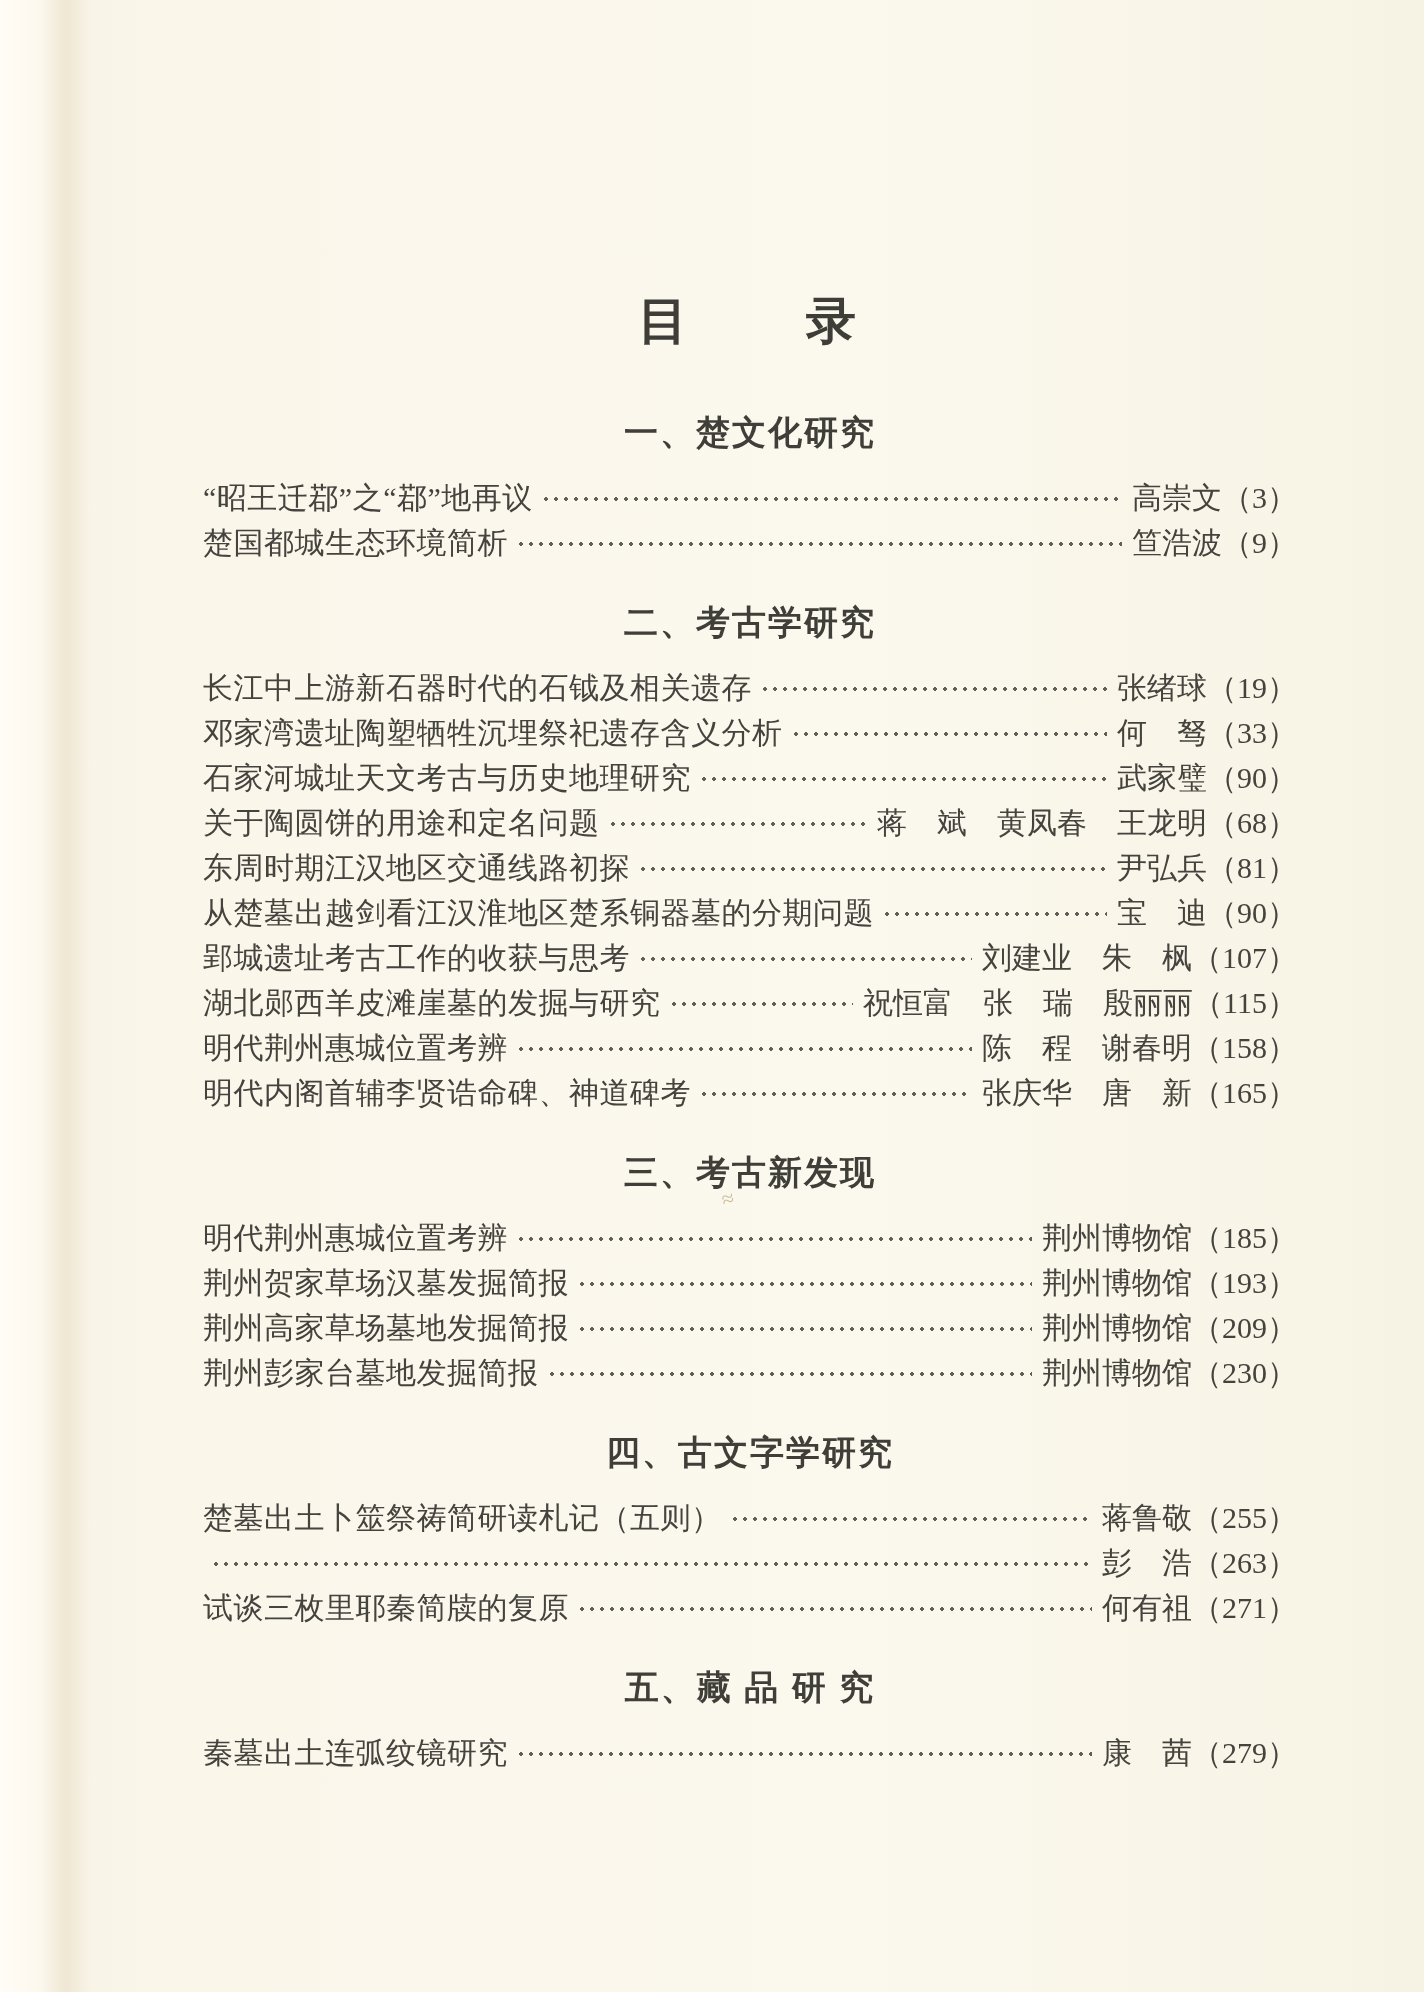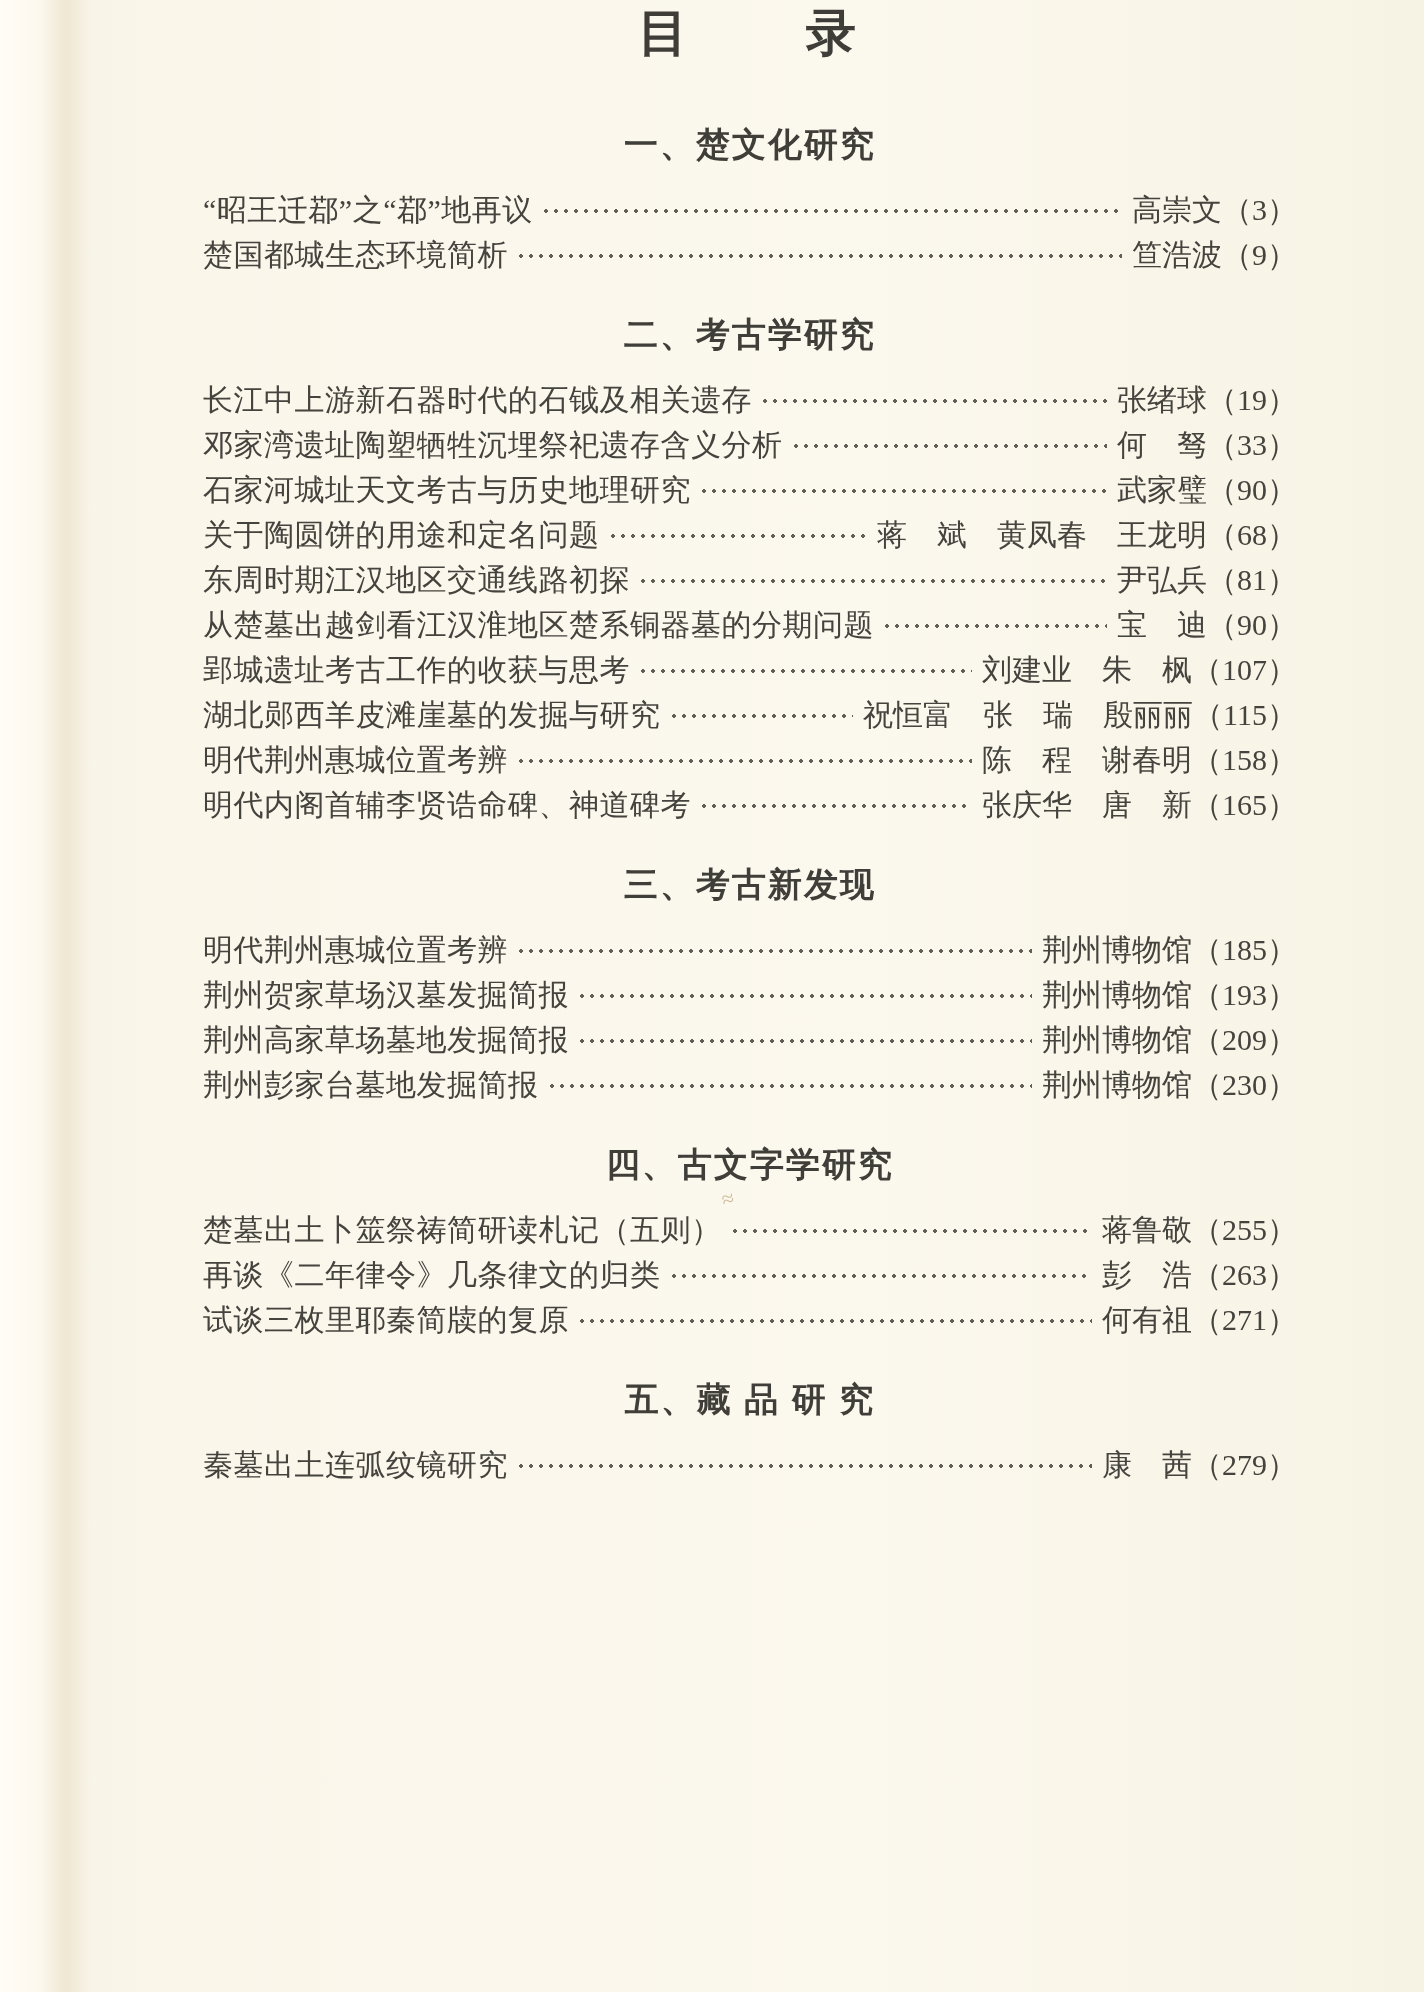--- a/index.html
+++ b/index.html
@@ -21,20 +21,21 @@
       #fbf8ee 60%,
       #f7f3e4 100%);
     font-family: "Liberation Serif", "DejaVu Serif", serif;
     color: var(--ink, #45433e);
   }
   .content {
     padding: 0 127px 0 203px;
   }
   h1.page-title {
     margin: 0;
+    padding-top: 288px;
     text-align: center;
     font-size: 50px;
     line-height: 66px;
     font-weight: 600;
     letter-spacing: 6px;
     color: #3f3d38;
   }
   .section-heading {
     margin: 36px 0 24px;
     text-align: center;
@@ -219,21 +220,20 @@
     <h2 class="section-heading">四、古文字学研究</h2>
     <div class="entries">
   <div class="entry">
     <span class="entry-title">楚墓出土卜筮祭祷简研读札记（五则）</span>
     <span class="dot-leader"></span>
     <span class="entry-authors">蒋鲁敬</span>
     <span class="entry-page">（255）</span>
   </div>
 
   <div class="entry">
-    <span class="entry-title">再谈《二年律令》几条律文的归类</span>
     <span class="dot-leader"></span>
     <span class="entry-authors">彭　浩</span>
     <span class="entry-page">（263）</span>
   </div>
 
   <div class="entry">
     <span class="entry-title">试谈三枚里耶秦简牍的复原</span>
     <span class="dot-leader"></span>
     <span class="entry-authors">何有祖</span>
     <span class="entry-page">（271）</span>

